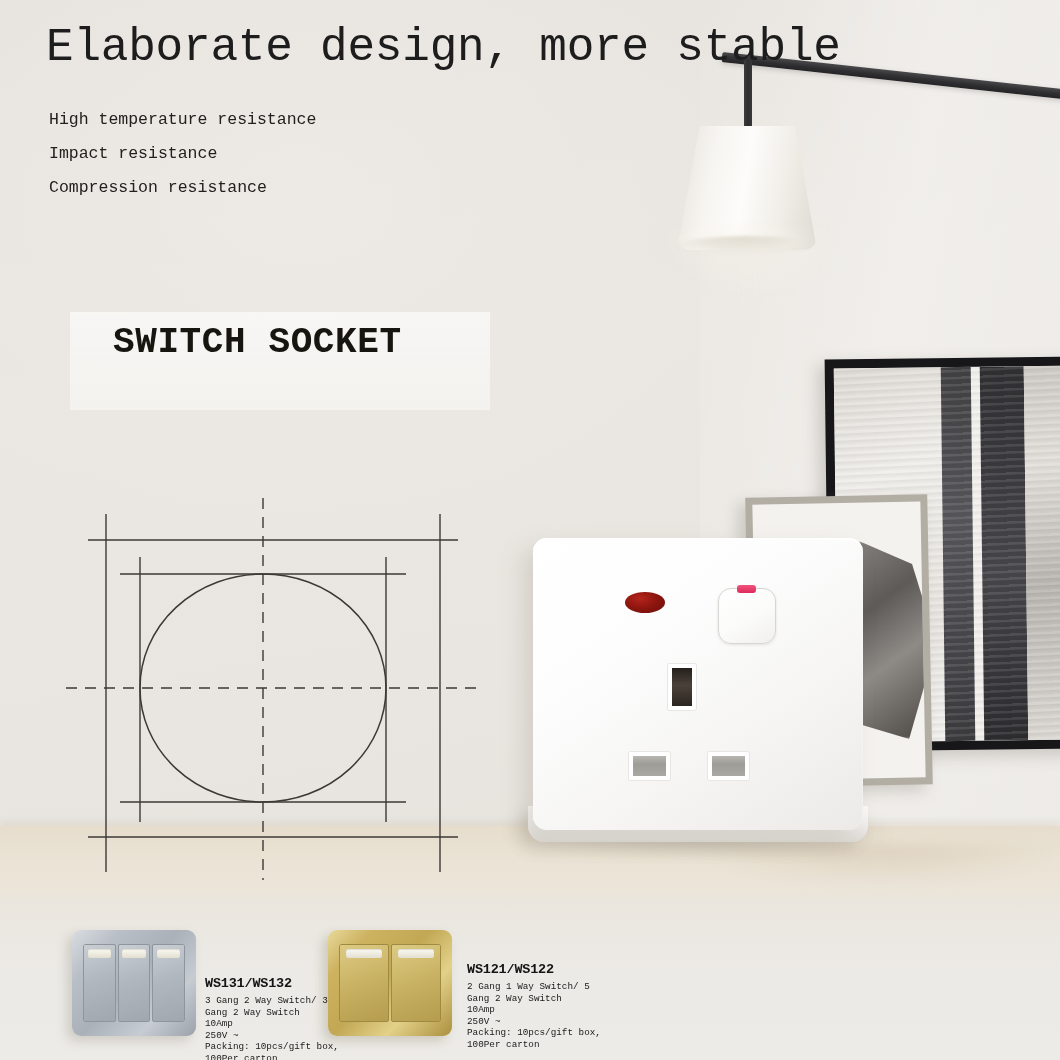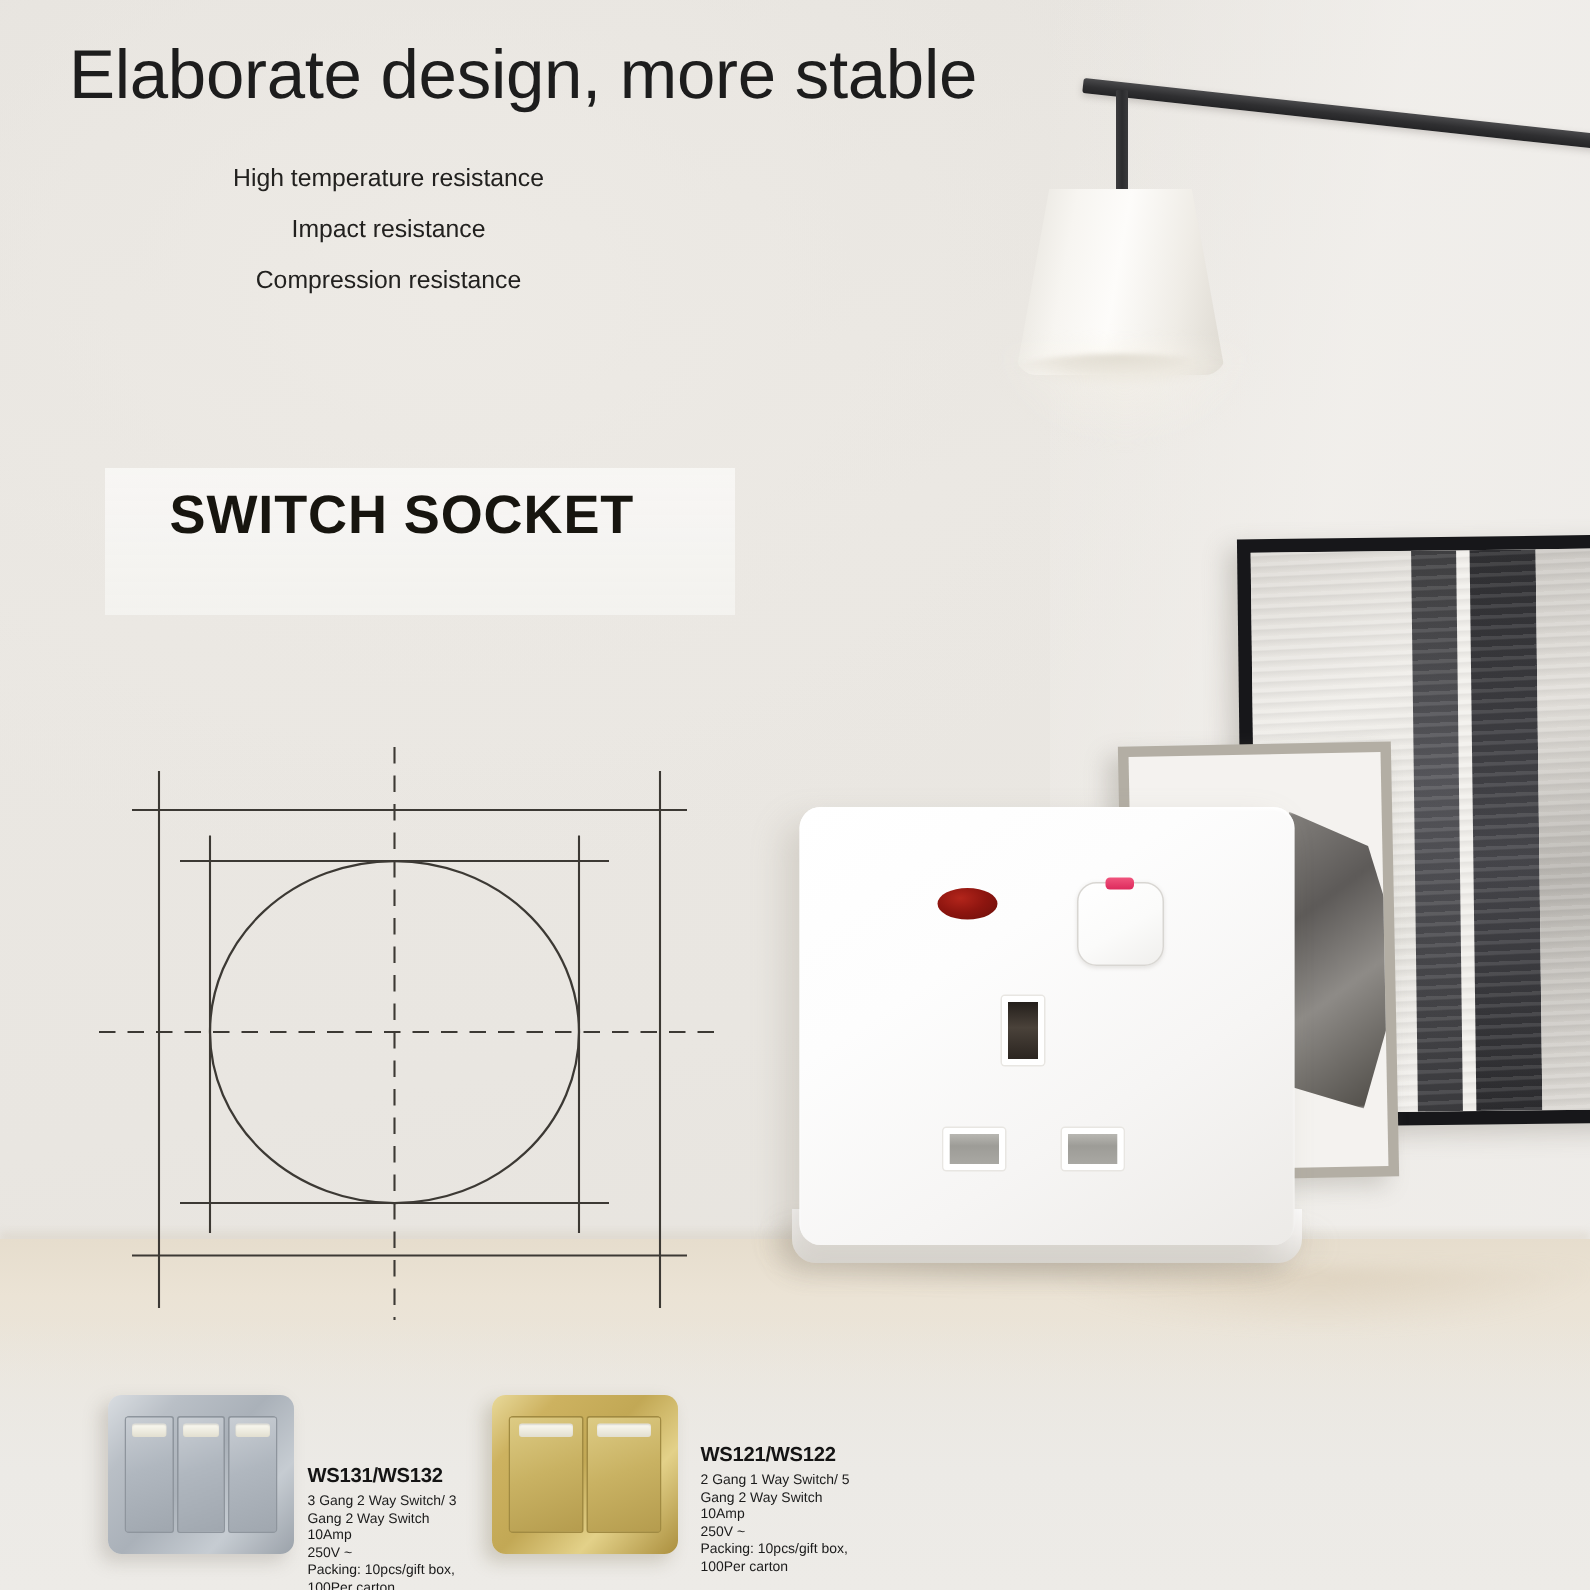--- a/index.html
+++ b/index.html
@@ -6,21 +6,21 @@
   html, body {
     margin: 0;
     padding: 0;
     background: #ffffff;
   }
   #stage {
     position: relative;
     width: 1060px;
     height: 1060px;
     overflow: hidden;
-    font-family: Liberation Sans, sans-serif;
+    font-family: Liberation Mono, monospace;
     background: #e9e6e1;
   }
 
   
   .bg-wall {
     position: absolute;
     left: 0; top: 0;
     width: 1060px; height: 1060px;
     background:
       radial-gradient(ellipse 780px 560px at 300px 200px, #edeae5 0%, rgba(237,234,229,0) 70%),
@@ -174,21 +174,20 @@
     font-size: 46px;
     font-weight: 400;
     color: #1d1d1d;
     letter-spacing: -0.2px;
     white-space: nowrap;
   }
   .bullets {
     position: absolute;
     left: 49px; top: 110px;
     width: 420px;
-    text-align: center;
   }
   .bullets li {
     list-style: none;
     font-size: 16.5px;
     color: #22211f;
     margin: 0 0 15px 0;
     white-space: nowrap;
   }
   .bullets { margin: 0; padding: 0; }
 

